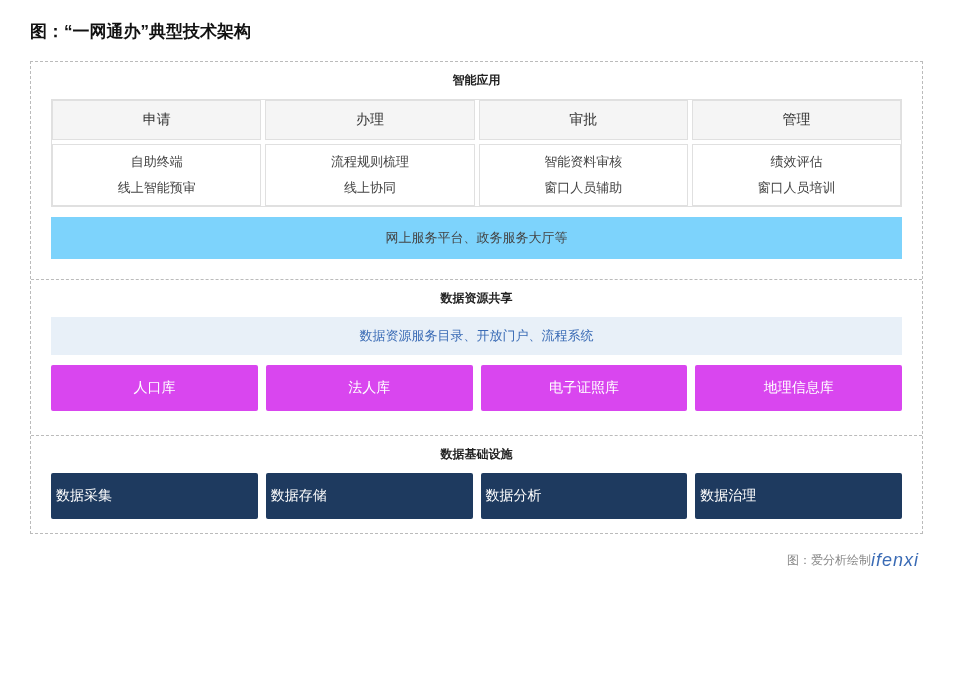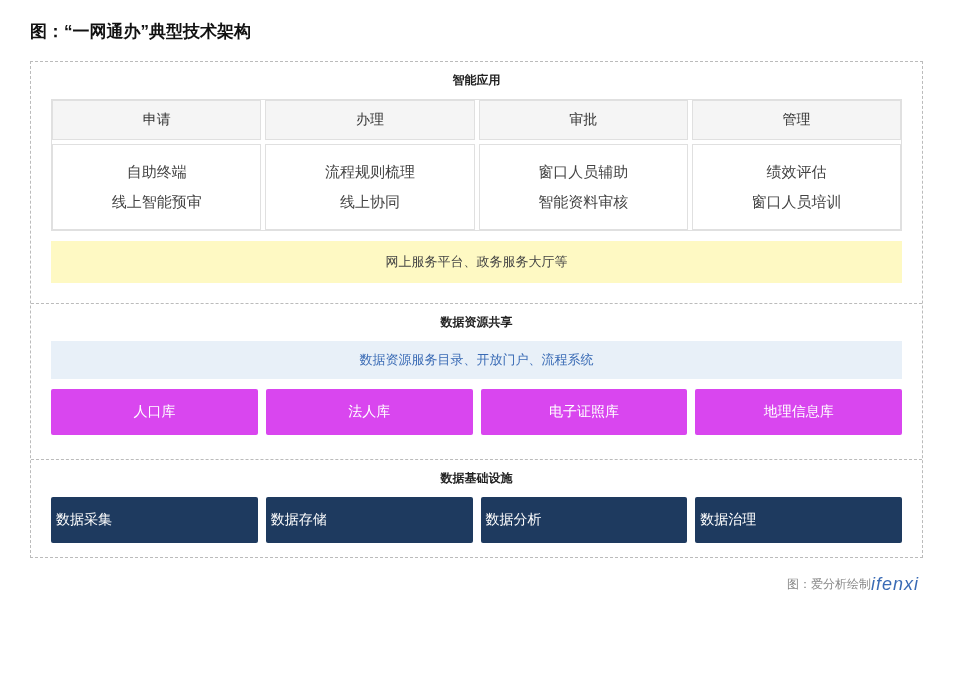--- a/index.html
+++ b/index.html
@@ -47,29 +47,29 @@
       background: #f5f5f5;
       border: 1px solid #e0e0e0;
       text-align: center;
       padding: 10px 0;
       font-size: 14px;
       color: #333;
     }
     .apps-col-content {
       border: 1px solid #e0e0e0;
       text-align: center;
-      padding: 12px 5px;
-      font-size: 15px;
+      padding: 4px 5px;
+      font-size: 13px;
       color: #444;
       line-height: 2;
       background: #fff;
     }
     
     .service-platform {
-      background: #fef9c3;
+      background: #7dd3fc;
       text-align: center;
       padding: 12px 0;
       font-size: 13px;
       color: #444;
       margin: 10px 20px 0 20px;
     }
     
     .data-resource-section {
       background: #fff;
       border-top: 1.5px dashed #bbb;
@@ -157,22 +157,22 @@
 
       <div class="apps-col-content">
         <div>自助终端</div>
         <div>线上智能预审</div>
       </div>
       <div class="apps-col-content">
         <div>流程规则梳理</div>
         <div>线上协同</div>
       </div>
       <div class="apps-col-content">
+        <div>智能资料审核</div>
         <div>窗口人员辅助</div>
-        <div>智能资料审核</div>
       </div>
       <div class="apps-col-content">
         <div>绩效评估</div>
         <div>窗口人员培训</div>
       </div>
     </div>
 
     <div class="service-platform">网上服务平台、政务服务大厅等</div>
   </div>
 

